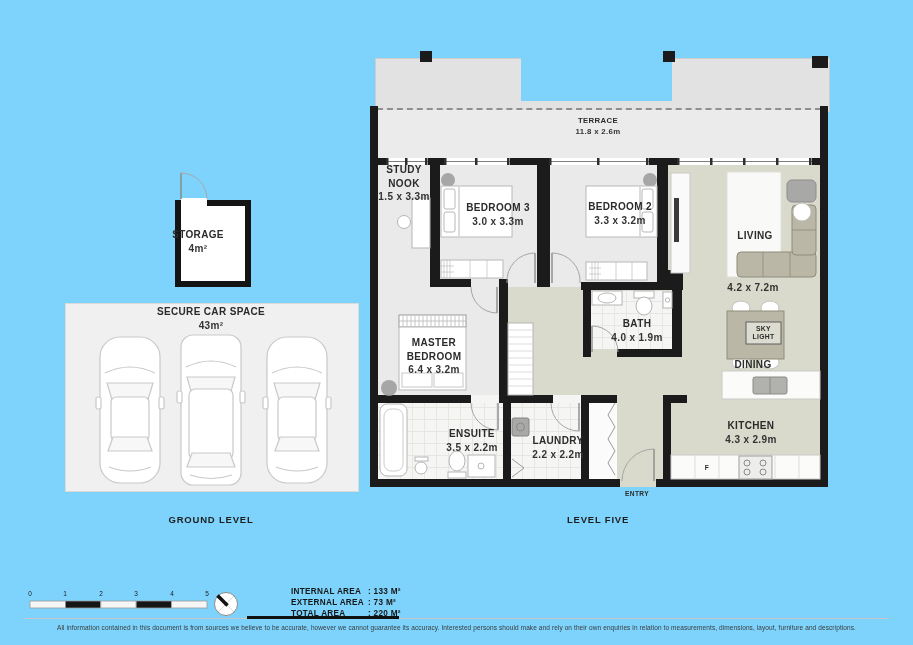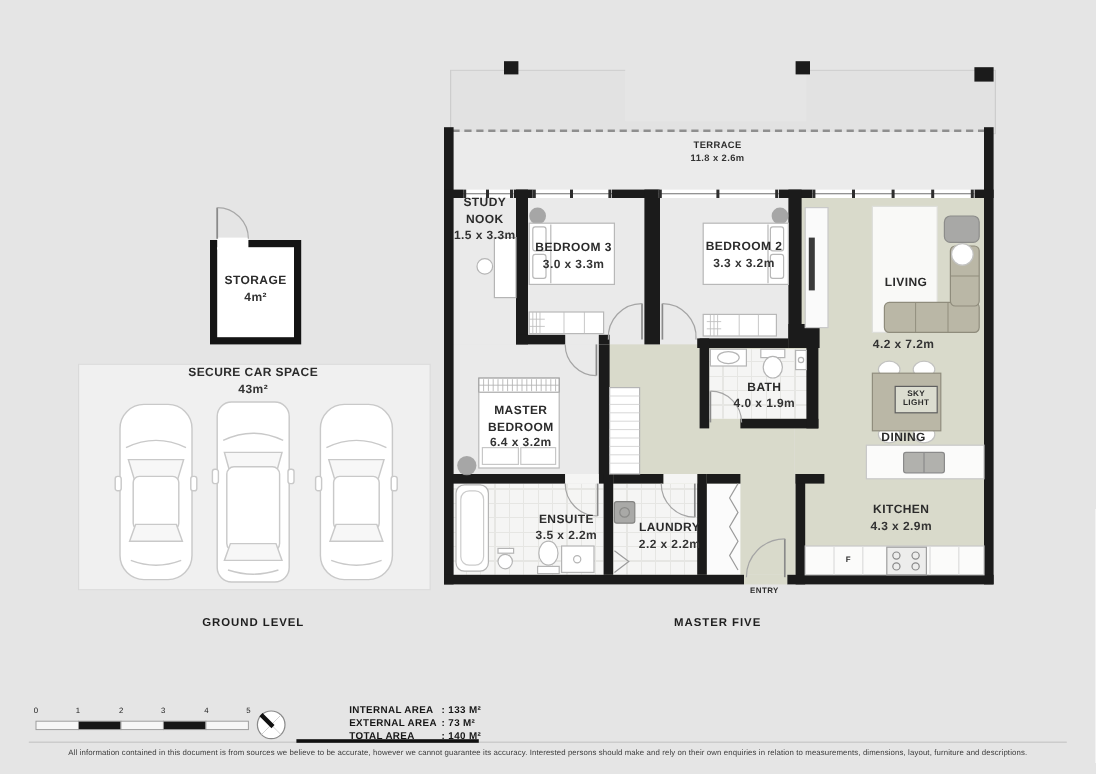--- a/index.html
+++ b/index.html
@@ -1,16 +1,16 @@
 <!DOCTYPE html>
 <html><head>
 <meta charset="utf-8">
 <style>
   html,body{margin:0;padding:0;background:#fff;}
-  .page{position:relative;width:913px;height:645px;background:#e5e5e5;overflow:hidden;
+  .page{position:relative;width:913px;height:645px;background:#7dd3fc;overflow:hidden;
         font-family:"Liberation Sans",sans-serif;color:#262626;}
   .layer{position:absolute;left:0;top:0;}
   .floor{position:absolute;}
   .roof{left:375px;top:58px;width:453px;height:52px;background:#e2e2e2;border:1px solid #cdcdcd;
         clip-path:polygon(0 0,146px 0,146px 43px,297px 43px,297px 0,100% 0,100% 100%,0 100%);}
   .terrace{left:377px;top:110px;width:444px;height:48px;background:#ebebeb;}
   .dash-edge{position:absolute;left:377px;top:108px;width:444px;height:0;border-top:2px dashed #8f8f8f;}
   .f-bedrow{left:377px;top:165px;width:288px;height:122px;background:#eaeaea;}
   .f-master{left:377px;top:287px;width:131px;height:112px;background:#eaeaea;}
   .f-living{left:662px;top:165px;width:159px;height:314px;background:#d9dacb;}
@@ -316,21 +316,21 @@
 
   <div class="lbl big" style="left:598px;top:127px">
     <span>TERRACE</span>
       <span class="d">11.8 x 2.6m</span>
     </div>
   <div class="lbl" style="left:404px;top:183px">
     <span>STUDY</span>
       <span>NOOK</span>
     <span class="d">1.5 x 3.3m</span>
     </div>
-  <div class="lbl" style="left:478px;top:214px">
+  <div class="lbl" style="left:498px;top:214px">
     <span>BEDROOM 3</span>
       <span class="d">3.0 x 3.3m</span>
     </div>
   <div class="lbl" style="left:620px;top:213px">
     <span>BEDROOM 2</span>
       <span class="d">3.3 x 3.2m</span>
     </div>
   <div class="lbl" style="left:755px;top:236px">
     <span>LIVING</span>
     </div>
@@ -365,42 +365,42 @@
     <span>KITCHEN</span>
       <span class="d">4.3 x 2.9m</span>
     </div>
   <div class="lbl tiny" style="left:637px;top:494px">
     <span>ENTRY</span>
     </div>
   <div class="lbl tiny" style="left:707px;top:468px">
     <span>F</span>
     </div>
 
-  <div class="lbl" style="left:213px;top:241px">
+  <div class="lbl" style="left:198px;top:241px">
     <span>STORAGE</span>
       <span class="d">4m²</span>
     </div>
   <div class="lbl" style="left:211px;top:318px">
     <span>SECURE CAR SPACE</span>
       <span class="d">43m²</span>
     </div>
 
   <div class="level-title" style="left:211px;top:519px">GROUND LEVEL</div>
-  <div class="level-title" style="left:598px;top:519px">MASTER FIVE</div>
+  <div class="level-title" style="left:598px;top:519px">LEVEL FIVE</div>
 
   <div class="tick" style="left:30px;top:593px">0</div>
   <div class="tick" style="left:65px;top:593px">1</div>
   <div class="tick" style="left:101px;top:593px">2</div>
   <div class="tick" style="left:136px;top:593px">3</div>
   <div class="tick" style="left:172px;top:593px">4</div>
   <div class="tick" style="left:207px;top:593px">5</div>
 
   <div class="area-row" style="top:587px">
     <span class="al">INTERNAL AREA</span><span>: 133 M²</span></div>
   <div class="area-row" style="top:598px">
     <span class="al">EXTERNAL AREA</span><span>: 73 M²</span></div>
   <div class="area-row" style="top:609px">
-    <span class="al">TOTAL AREA</span><span>: 140 M²</span></div>
+    <span class="al">TOTAL AREA</span><span>: 220 M²</span></div>
 
   <div class="rule-light"></div>
   <div class="rule-dark"></div>
   <div class="footer">All information contained in this document is from sources we believe to be accurate, however we cannot guarantee its accuracy. Interested persons should make and rely on their own enquiries in relation to measurements, dimensions, layout, furniture and descriptions.</div>
 </div>
 
 </body></html>

